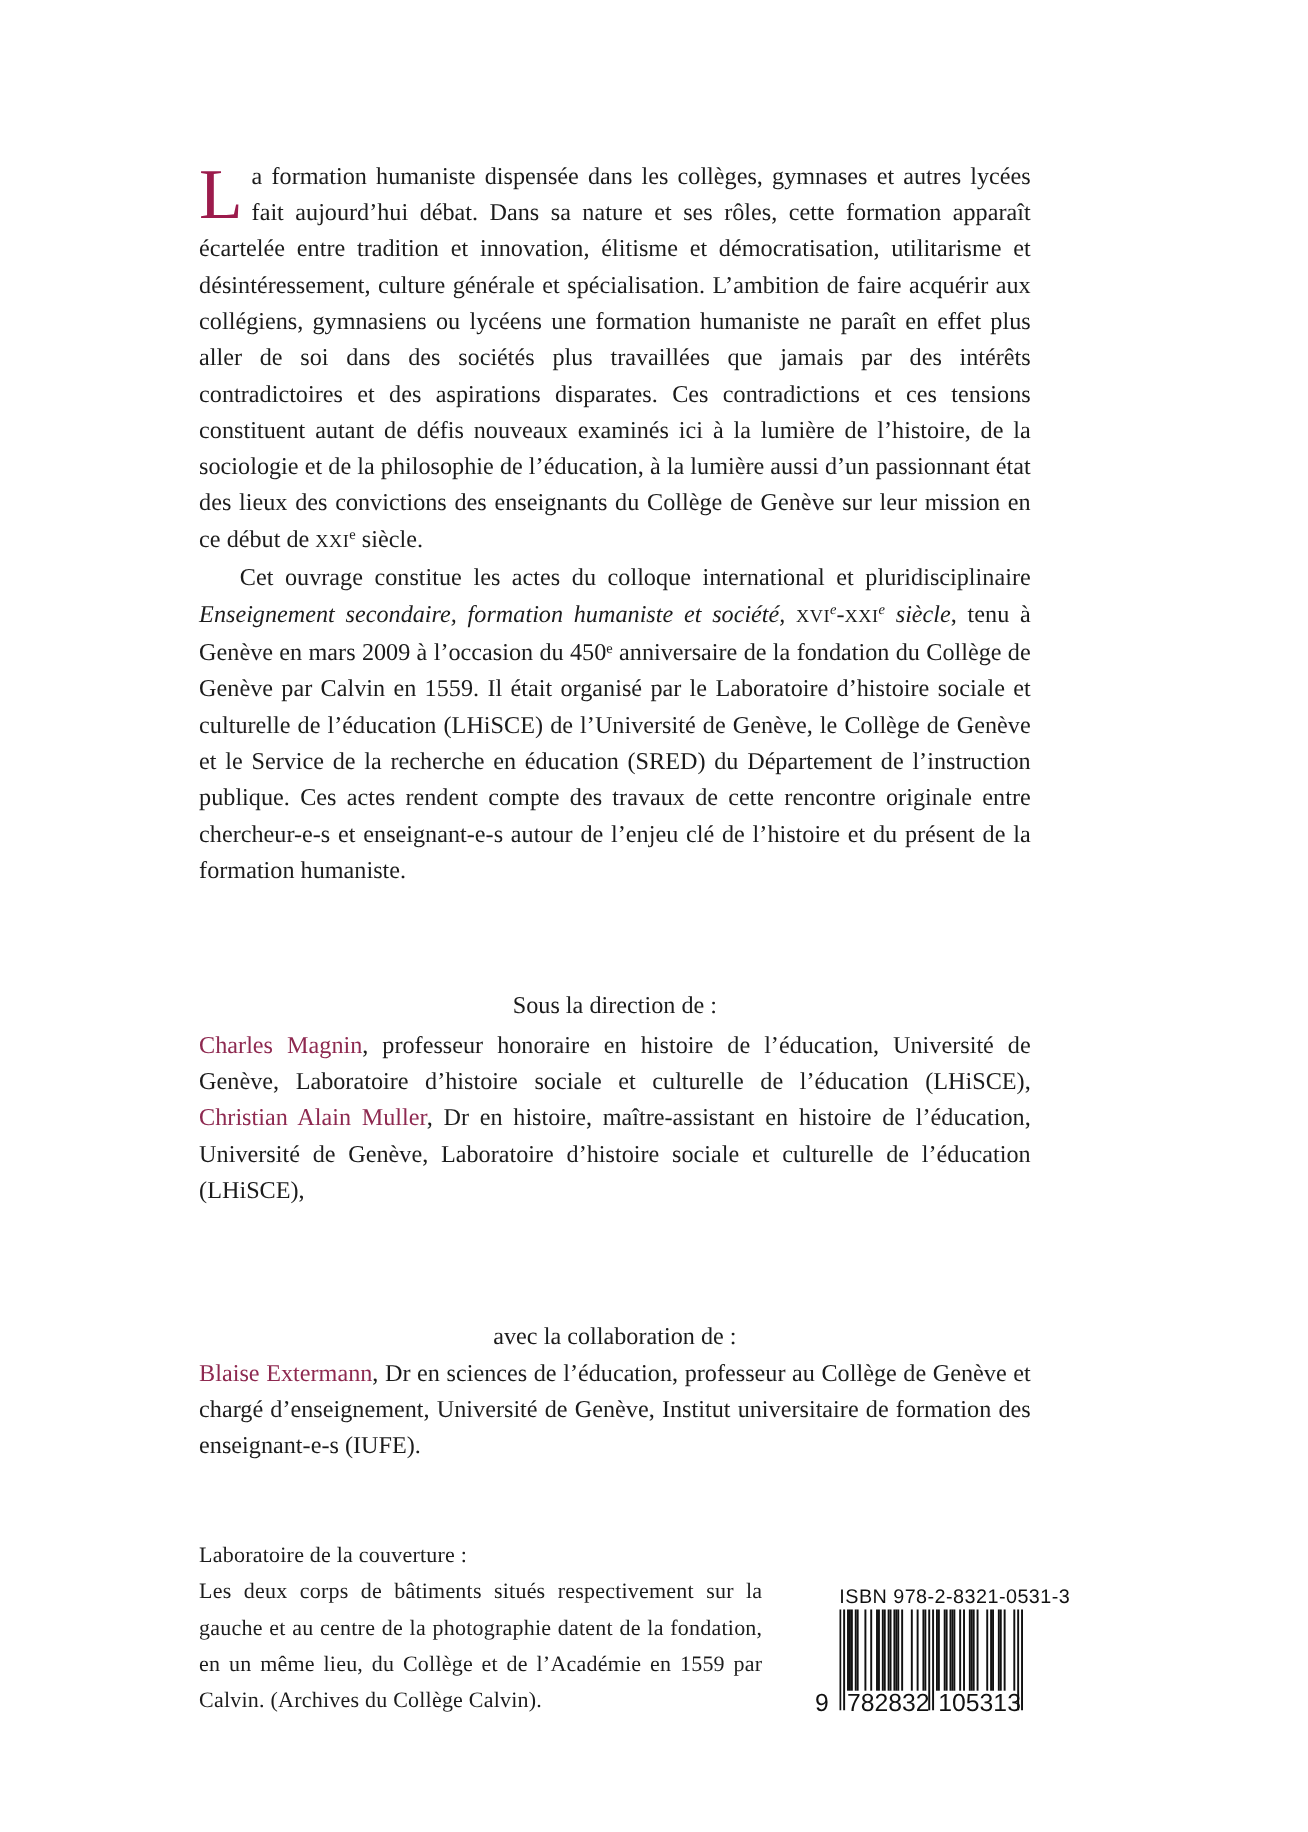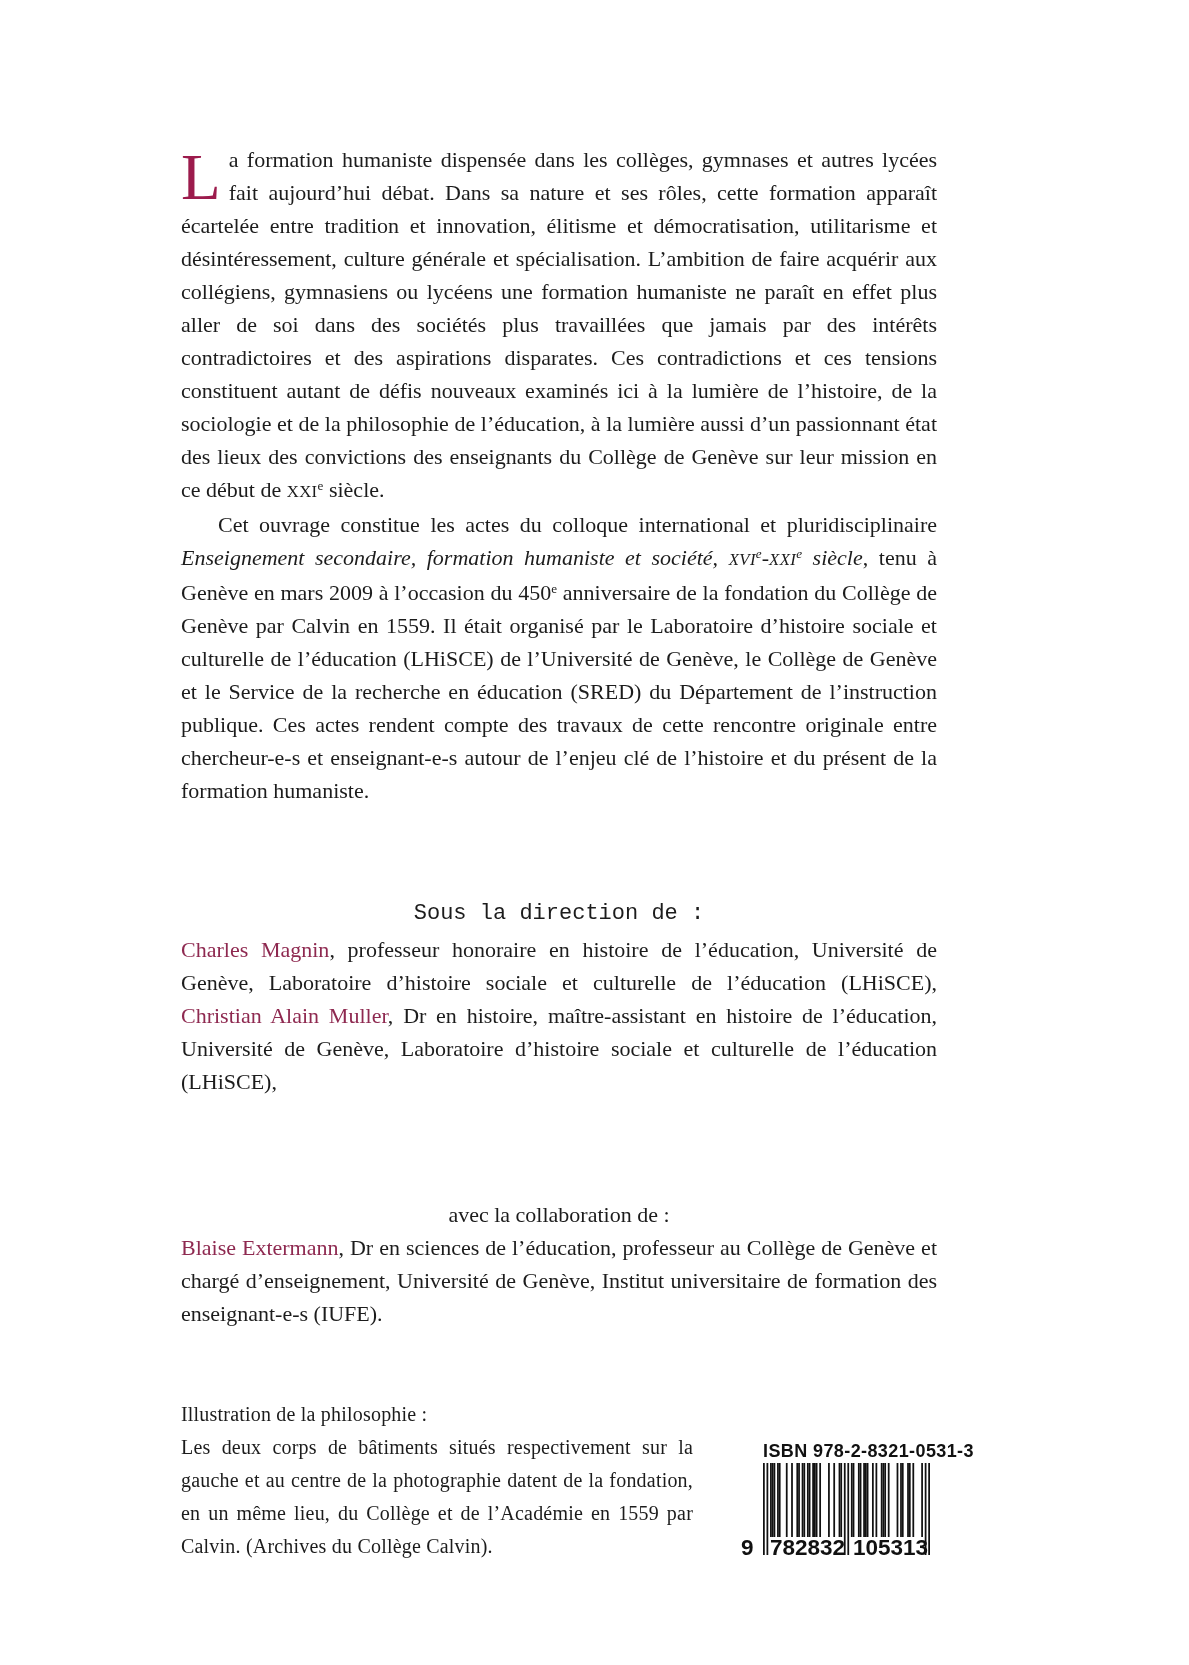--- a/index.html
+++ b/index.html
@@ -35,51 +35,50 @@
     margin:2px 8px 0 0;
     color:var(--accent-dropcap);
     font-weight:normal;
   }
 
   .heading{
     position:absolute;left:181px;width:756px;
     font-size:22px;line-height:33px;
     text-align:center;
   }
-  .heading-direction{top:897px;font-family:Liberation Mono, monospace;}
+  .heading-direction{top:897px;}
   .heading-collaboration{top:1166px;margin-top:32px;}
 
   .editors{top:933px;}
   .contributors{top:1231px;}
 
   
   .seg-r{}
   .seg-i{font-style:italic;margin-top:23px;}
   .seg-sc{text-transform:uppercase;font-size:.76em;letter-spacing:.4px;}
-  .seg-isc{font-style:italic;text-transform:uppercase;font-size:.76em;letter-spacing:.4px;}
+  .seg-isc{text-transform:uppercase;font-size:.76em;letter-spacing:.4px;}
   .seg-sup{font-size:.6em;vertical-align:.5em;line-height:0;}
   .seg-isup{font-style:italic;font-size:.6em;vertical-align:.5em;line-height:0;}
   .seg-name{color:var(--accent-name);}
 
   
   .caption{
     position:absolute;left:181px;top:1398px;width:512px;
     font-size:20px;line-height:33px;
     text-align:justify;
     letter-spacing:.2px;
   }
   .caption .cap-line{text-align:left;}
   .caption .cap-body{text-align:justify;}
 
   
   .barcode{
     position:absolute;left:742px;top:1441px;width:196px;height:124px;
     background:#ffffff;
     font-family:"Liberation Sans","DejaVu Sans",sans-serif;
-    font-weight:bold;
   }
   .isbn-label{
     position:absolute;left:21px;top:0;width:170px;
     font-size:18px;letter-spacing:.4px;white-space:nowrap;
     color:#111;text-align:center;
   }
   .bars{position:absolute;left:21px;top:22px;}
   .bars rect{fill:#111;}
   .bc-digit{
     position:absolute;top:95px;height:24px;
@@ -102,21 +101,21 @@
 
   <div class="heading heading-direction">Sous la direction de :</div>
 
   <p class="textblock para editors"><span class="seg-name">Charles Magnin</span><span class="seg-r">, professeur honoraire en histoire de l’éducation, Université de Genève, Laboratoire d’histoire sociale et culturelle de l’éducation (LHiSCE), </span><span class="seg-name">Christian Alain Muller</span><span class="seg-r">, Dr en histoire, maître-assistant en histoire de l’éducation, Université de Genève, Laboratoire d’histoire sociale et culturelle de l’éducation (LHiSCE),</span></p>
 
   <div class="heading heading-collaboration">avec la collaboration de :</div>
 
   <p class="textblock para contributors"><span class="seg-name">Blaise Extermann</span><span class="seg-r">, Dr en sciences de l’éducation, professeur au Collège de Genève et chargé d’enseignement, Université de Genève, Institut universitaire de formation des enseignant-e-s (IUFE).</span></p>
 
   <section class="caption">
-    <div class="cap-line">Illustration de la philosophie :</div>
+    <div class="cap-line">Laboratoire de la couverture :</div>
     <div class="cap-body">Les deux corps de bâtiments situés respectivement sur la gauche et au centre de la photographie datent de la fondation, en un même lieu, du Collège et de l’Académie en 1559 par Calvin. (Archives du Collège Calvin).</div>
   </section>
 
   <section class="barcode">
     <div class="isbn-label">ISBN 978-2-8321-0531-3</div>
     <svg class="bars" width="167" height="92" viewBox="0 0 95 92" preserveAspectRatio="none">
         <rect x="0" y="0" width="1" height="92"></rect>
         <rect x="2" y="0" width="1" height="92"></rect>
         <rect x="4" y="0" width="1" height="74"></rect>
         <rect x="5" y="0" width="1" height="74"></rect>

